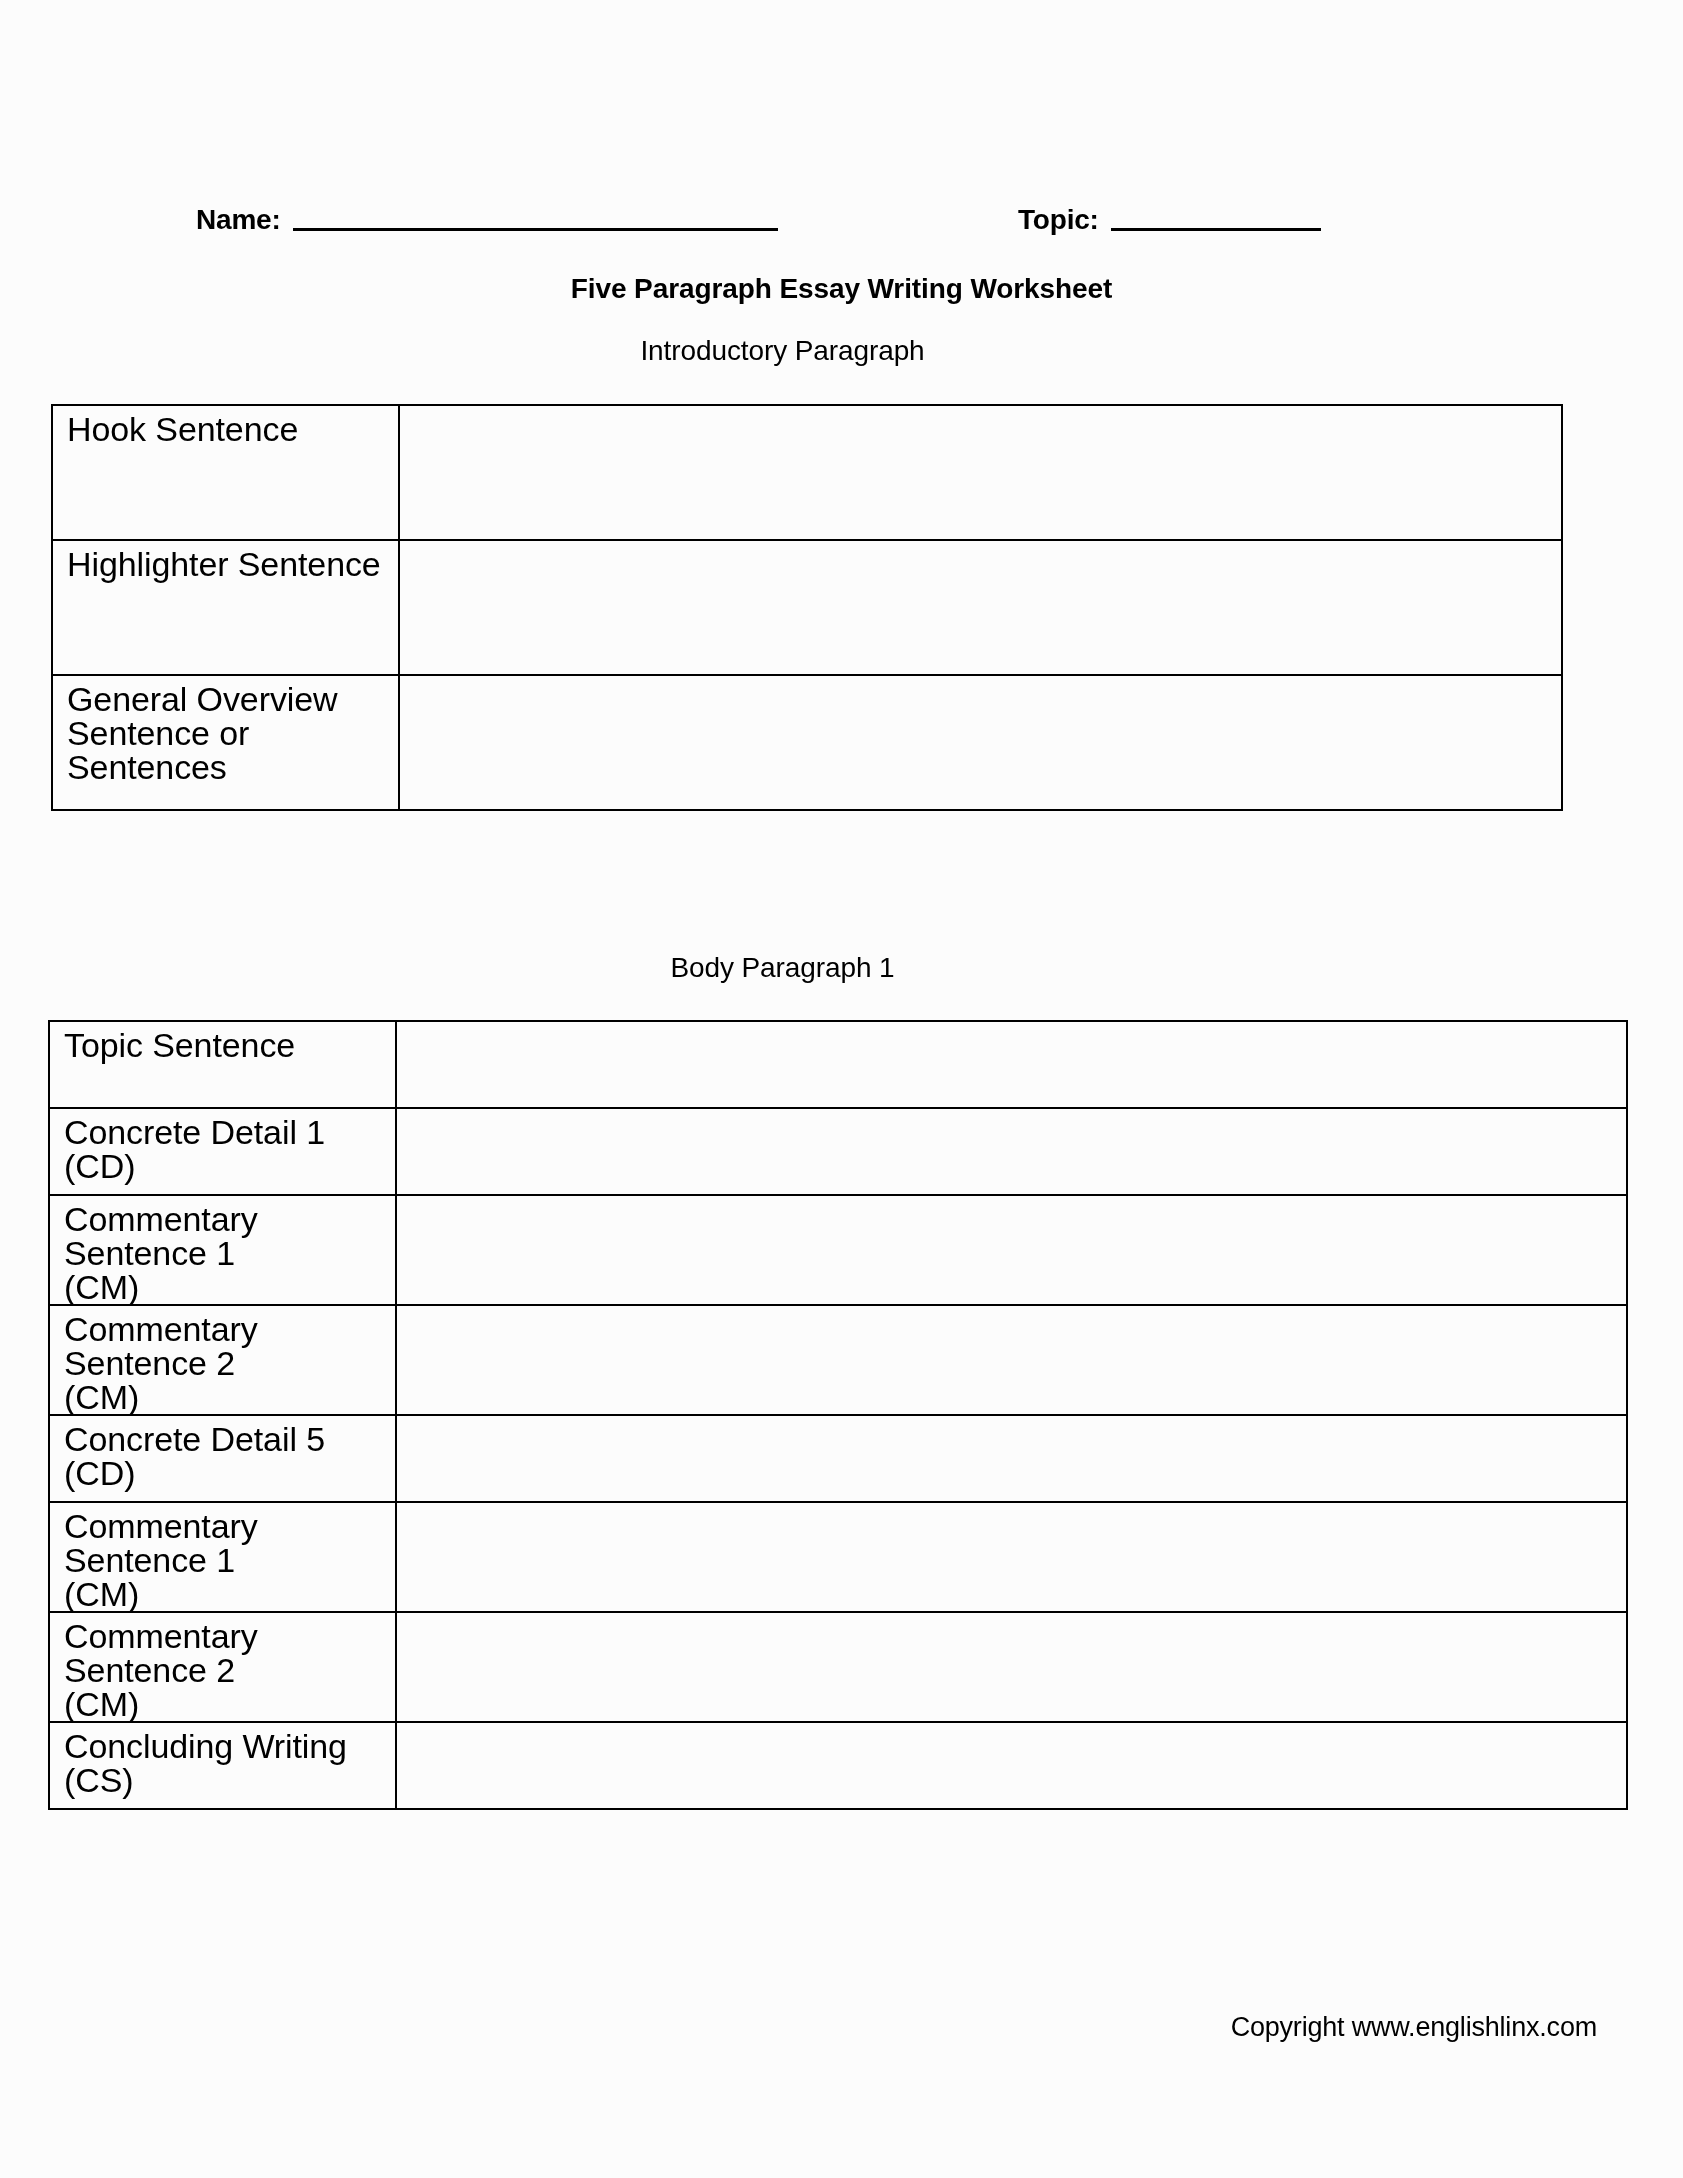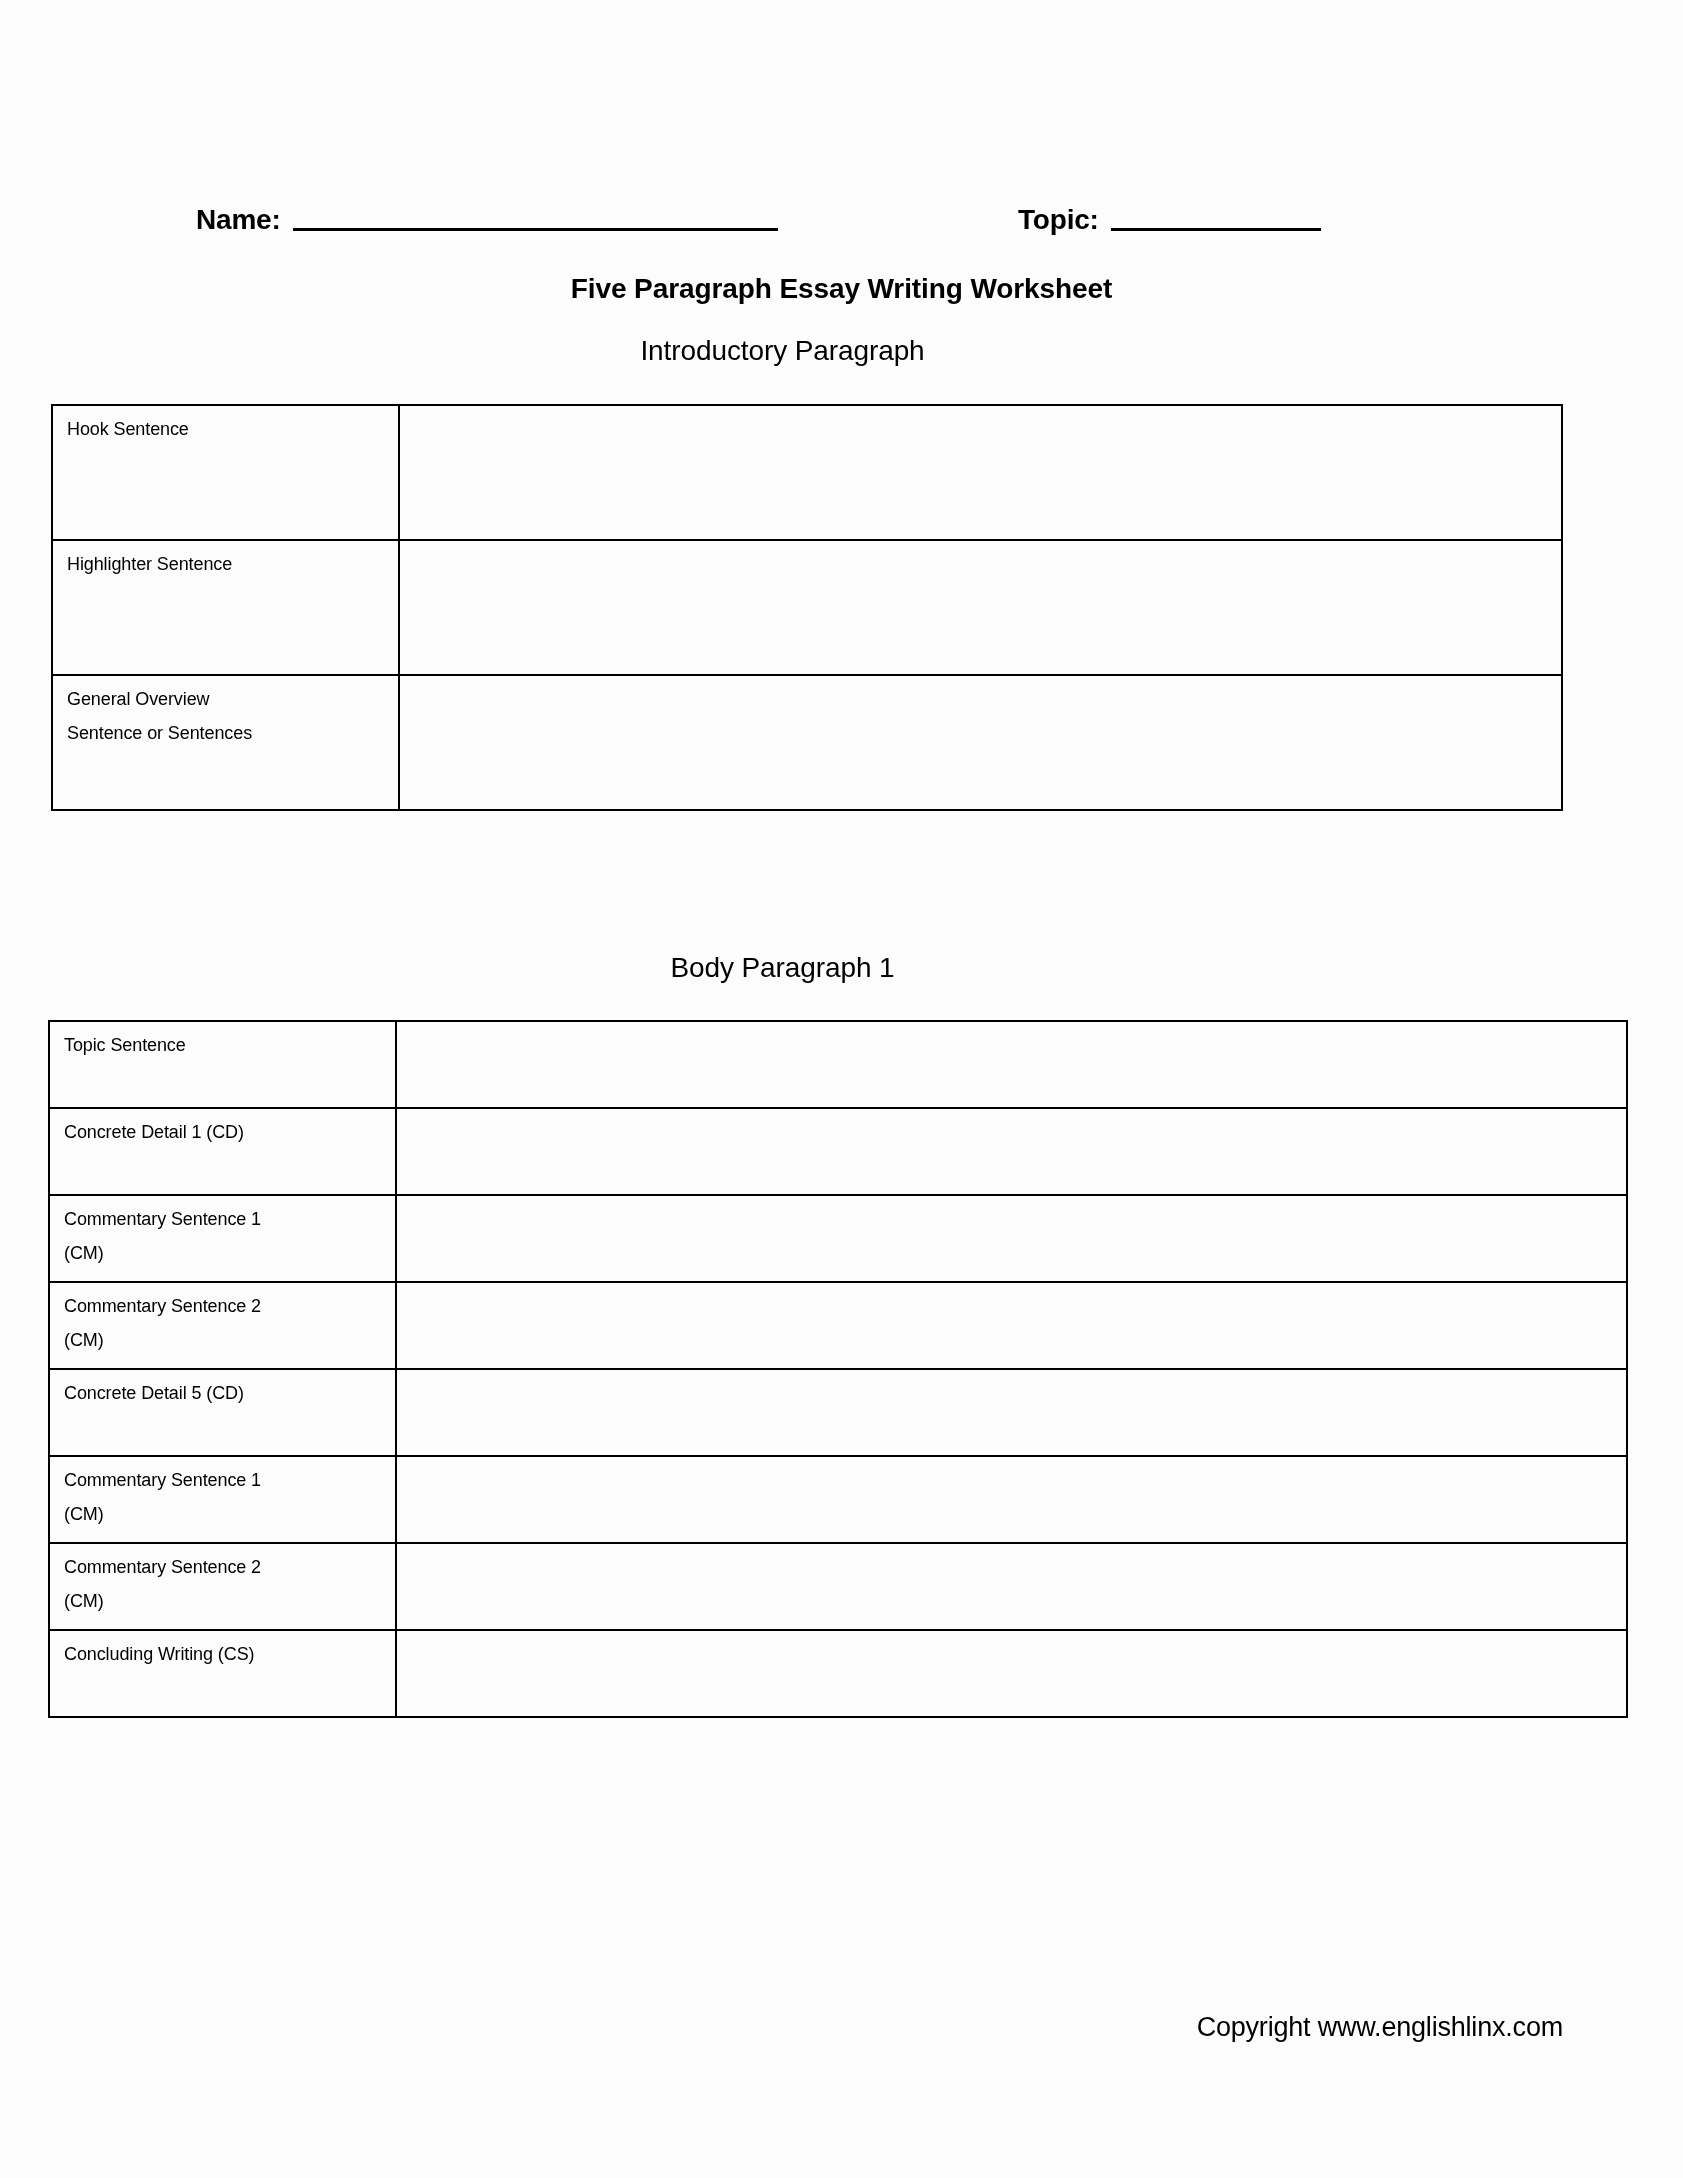--- a/index.html
+++ b/index.html
@@ -86,21 +86,21 @@
   .wtable td {
     border: 2.5px solid #000;
     vertical-align: top;
     padding: 0;
     background: transparent;
   }
   .wtable td.label-cell {
     padding: 6px 0 0 14px;
   }
   .label-text {
-    font-size: 18px;
+    font-size: 34px;
     line-height: 34px;
     letter-spacing: -0.1px;
     display: block;
     white-space: pre-line;
   }
   .wtable td.answer-cell {
     padding: 0;
   }
 
   
@@ -124,21 +124,21 @@
   #table-body1 col.c-answer { width: 1231px; }
   #table-body1 td { height: 79px; }
 
   
   .footer-copyright {
     position: absolute;
     left: 0;
     top: 2012px;
     width: 1683px;
     text-align: right;
-    padding-right: 120px;
+    padding-right: 86px;
     box-sizing: border-box;
     font-size: 27px;
     letter-spacing: -0.2px;
   }
 </style>
 </head>
 <body>
 
 <div class="page">
 

